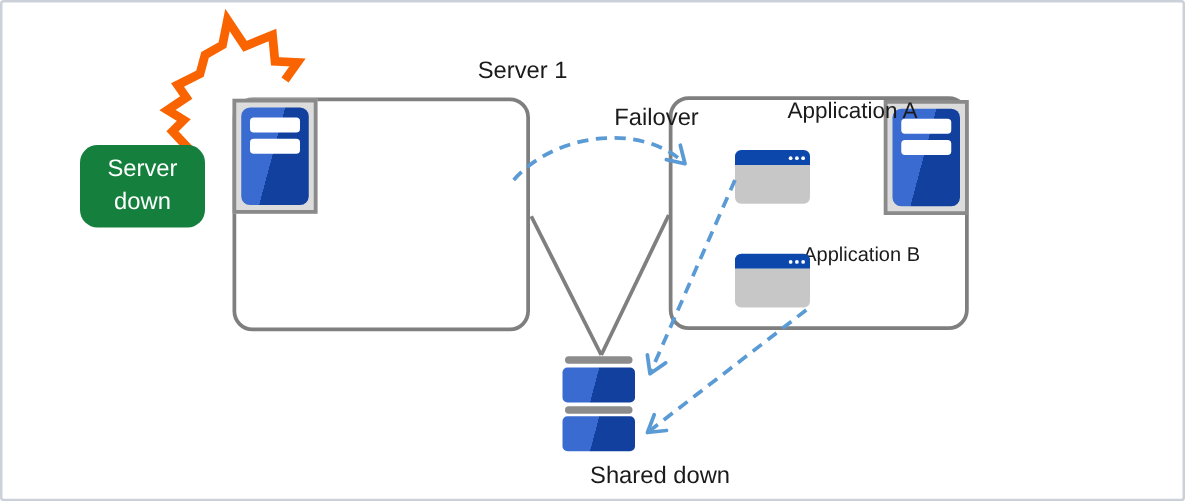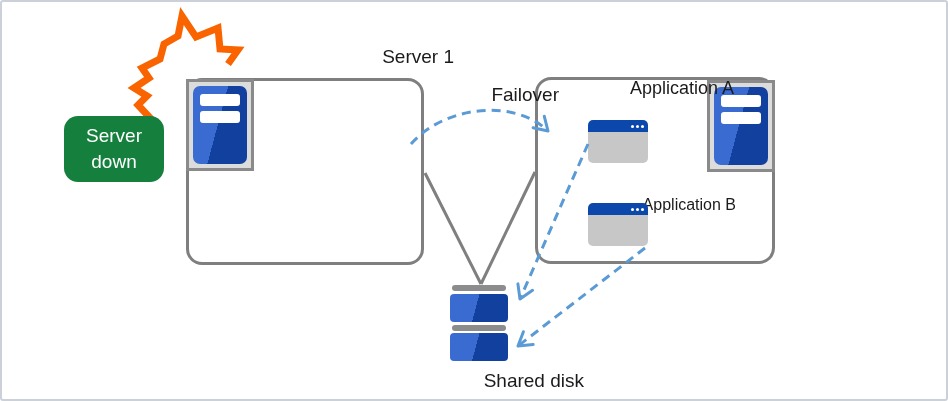--- a/index.html
+++ b/index.html
@@ -109,21 +109,21 @@
   </div>
 
   <div class="node-label" style="left:407px;top:82px;width:150px;">Failover</div>
 
   <div class="disk">
     <div class="disk-bar" style="top:0px;"></div>
     <div class="disk-unit" style="top:8.5px;"></div>
     <div class="disk-bar" style="top:39.5px;"></div>
     <div class="disk-unit" style="top:48px;"></div>
   </div>
-  <div class="node-label" style="left:382px;top:368px;width:200px;">Shared disk</div>
+  <div class="node-label" style="left:382px;top:368px;width:200px;">Shared down</div>
 
   <div class="badge">
     <span>Server down</span>
   </div>
 
   <svg id="arrow-layer" class="layer" width="948" height="401" viewBox="0 0 948 401">
     <defs>
       <marker id="openArrow" markerUnits="userSpaceOnUse" markerWidth="34" markerHeight="34" viewBox="-17 -17 34 34" refX="0" refY="0" orient="auto">
         <path d="M -13 -8 L 0 0 L -13 8" fill="none" stroke="#5b9bd5" stroke-width="3" stroke-linecap="round" stroke-linejoin="round"></path>
       </marker>

